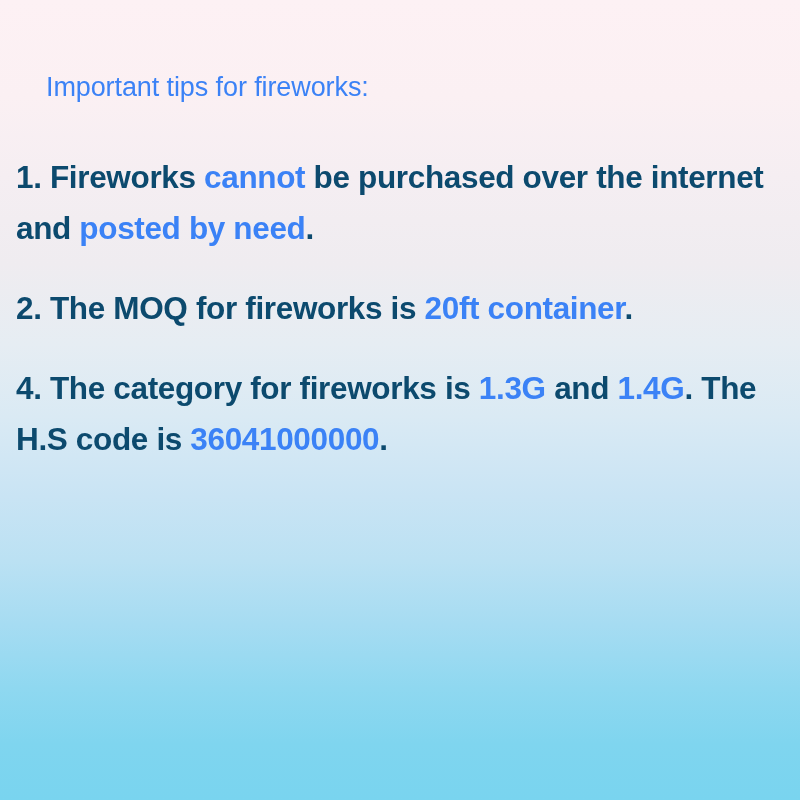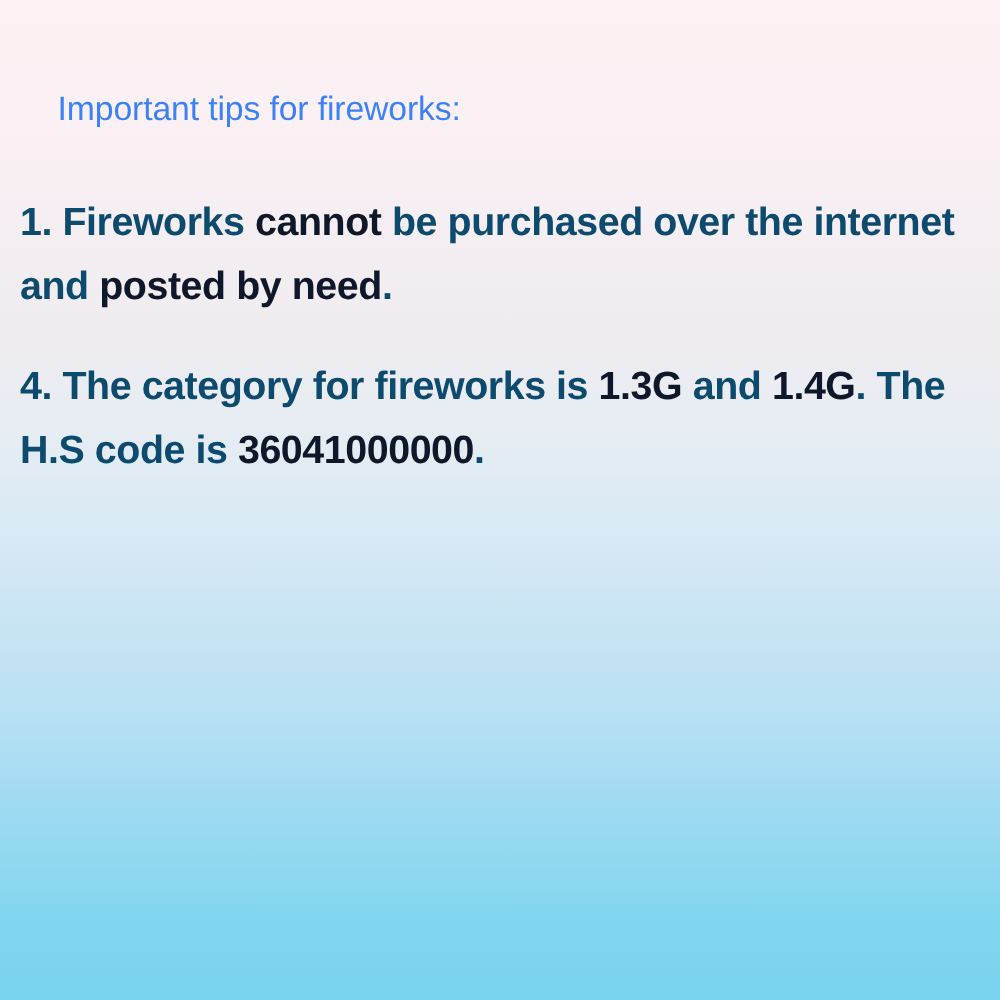--- a/index.html
+++ b/index.html
@@ -59,32 +59,33 @@
     line-height: 51px;
     letter-spacing: -0.35px;
     margin: 0 0 29px 0;
   }
 
   .tip-item:last-child {
     margin-bottom: 16px;
   }
 
   .hl {
-    color: #0f172a;
+    color: #3b82f6;
   }
 
   .plain {
     color: #0c4a6e;
   }
 </style>
 </head>
 <body>
 
 <div class="poster">
 
   <div class="tips-title">Important tips for fireworks:</div>
 
   <div class="tips-list">
       <p class="tip-item"><span class="plain">1. Fireworks </span><span class="hl">cannot</span><span class="plain"> be purchased over the internet and </span><span class="hl">posted by need</span><span class="plain">.</span></p>
+      <p class="tip-item"><span class="plain">2. The MOQ for fireworks is </span><span class="hl">20ft container</span><span class="plain">.</span></p>
       <p class="tip-item"><span class="plain">4. The category for fireworks is </span><span class="hl">1.3G</span><span class="plain"> and </span><span class="hl">1.4G</span><span class="plain">. The H.S code is </span><span class="hl">36041000000</span><span class="plain">.</span></p>
     </div>
 
 </div>
 
 </body></html>

